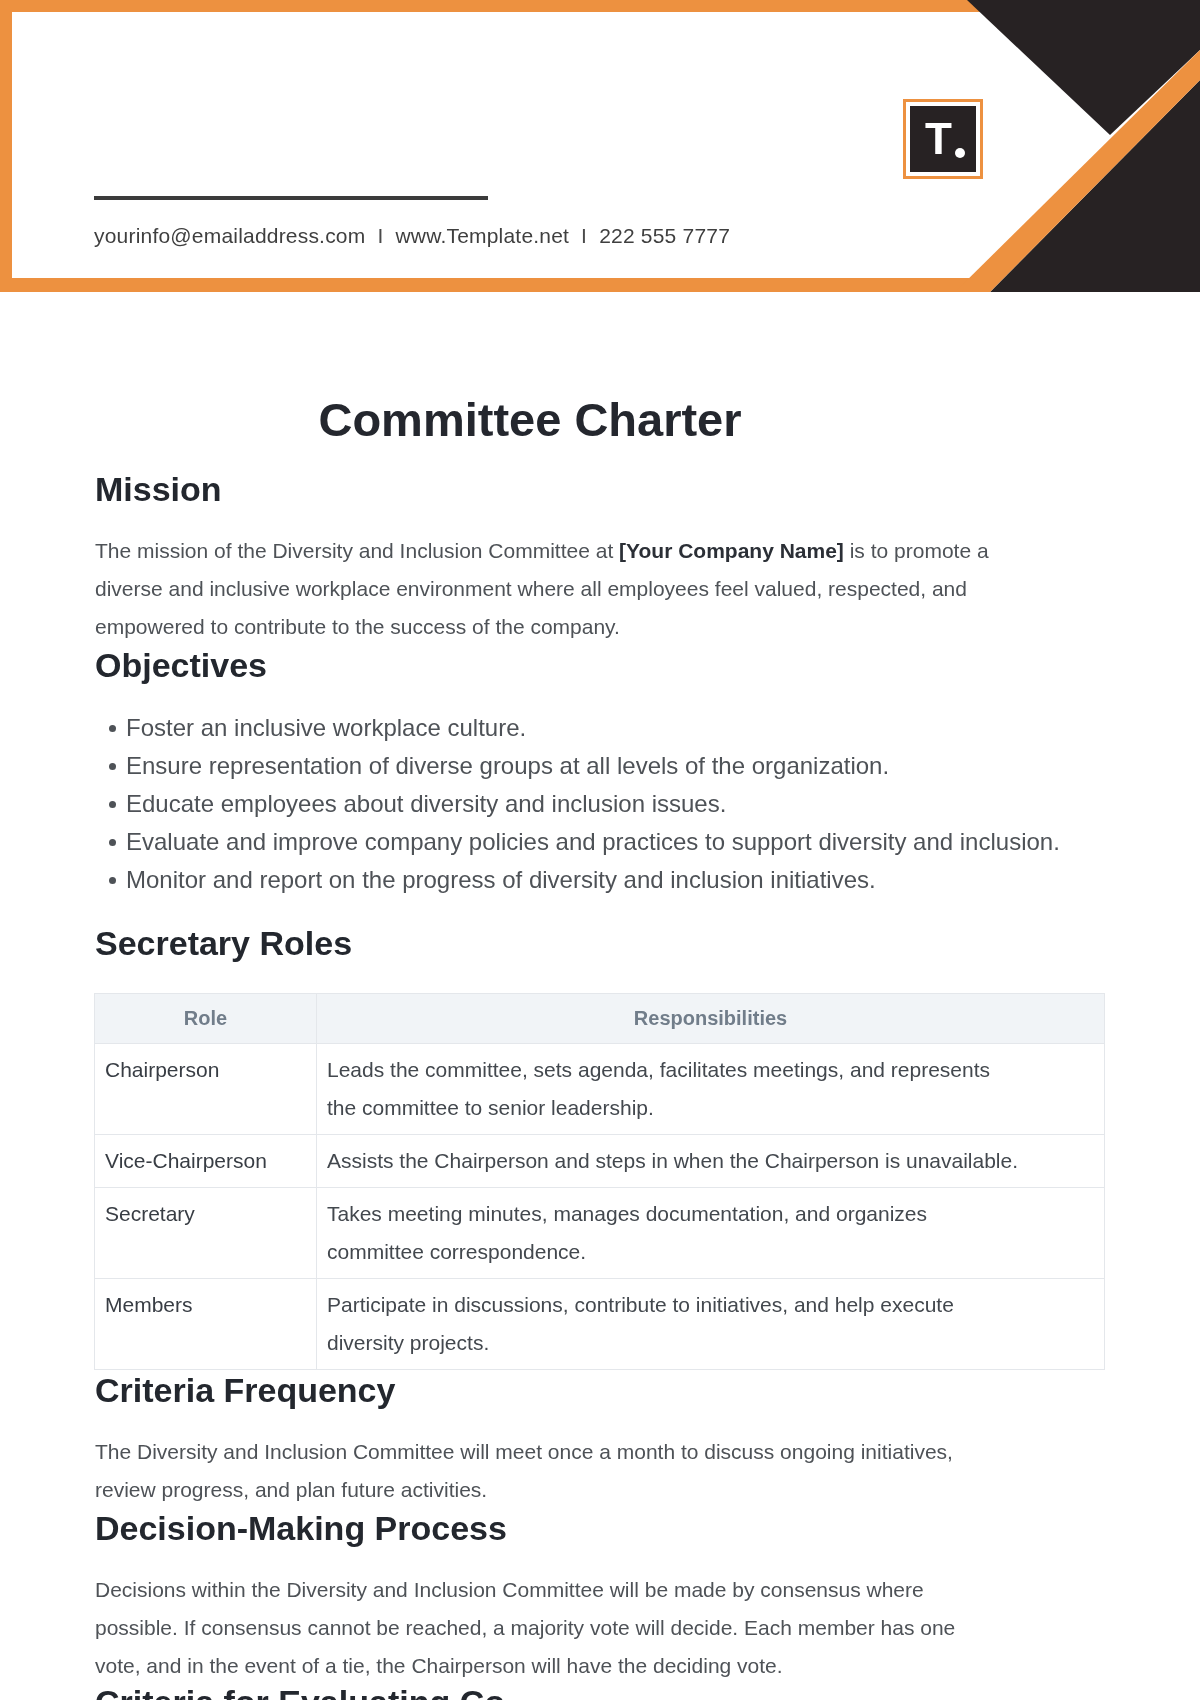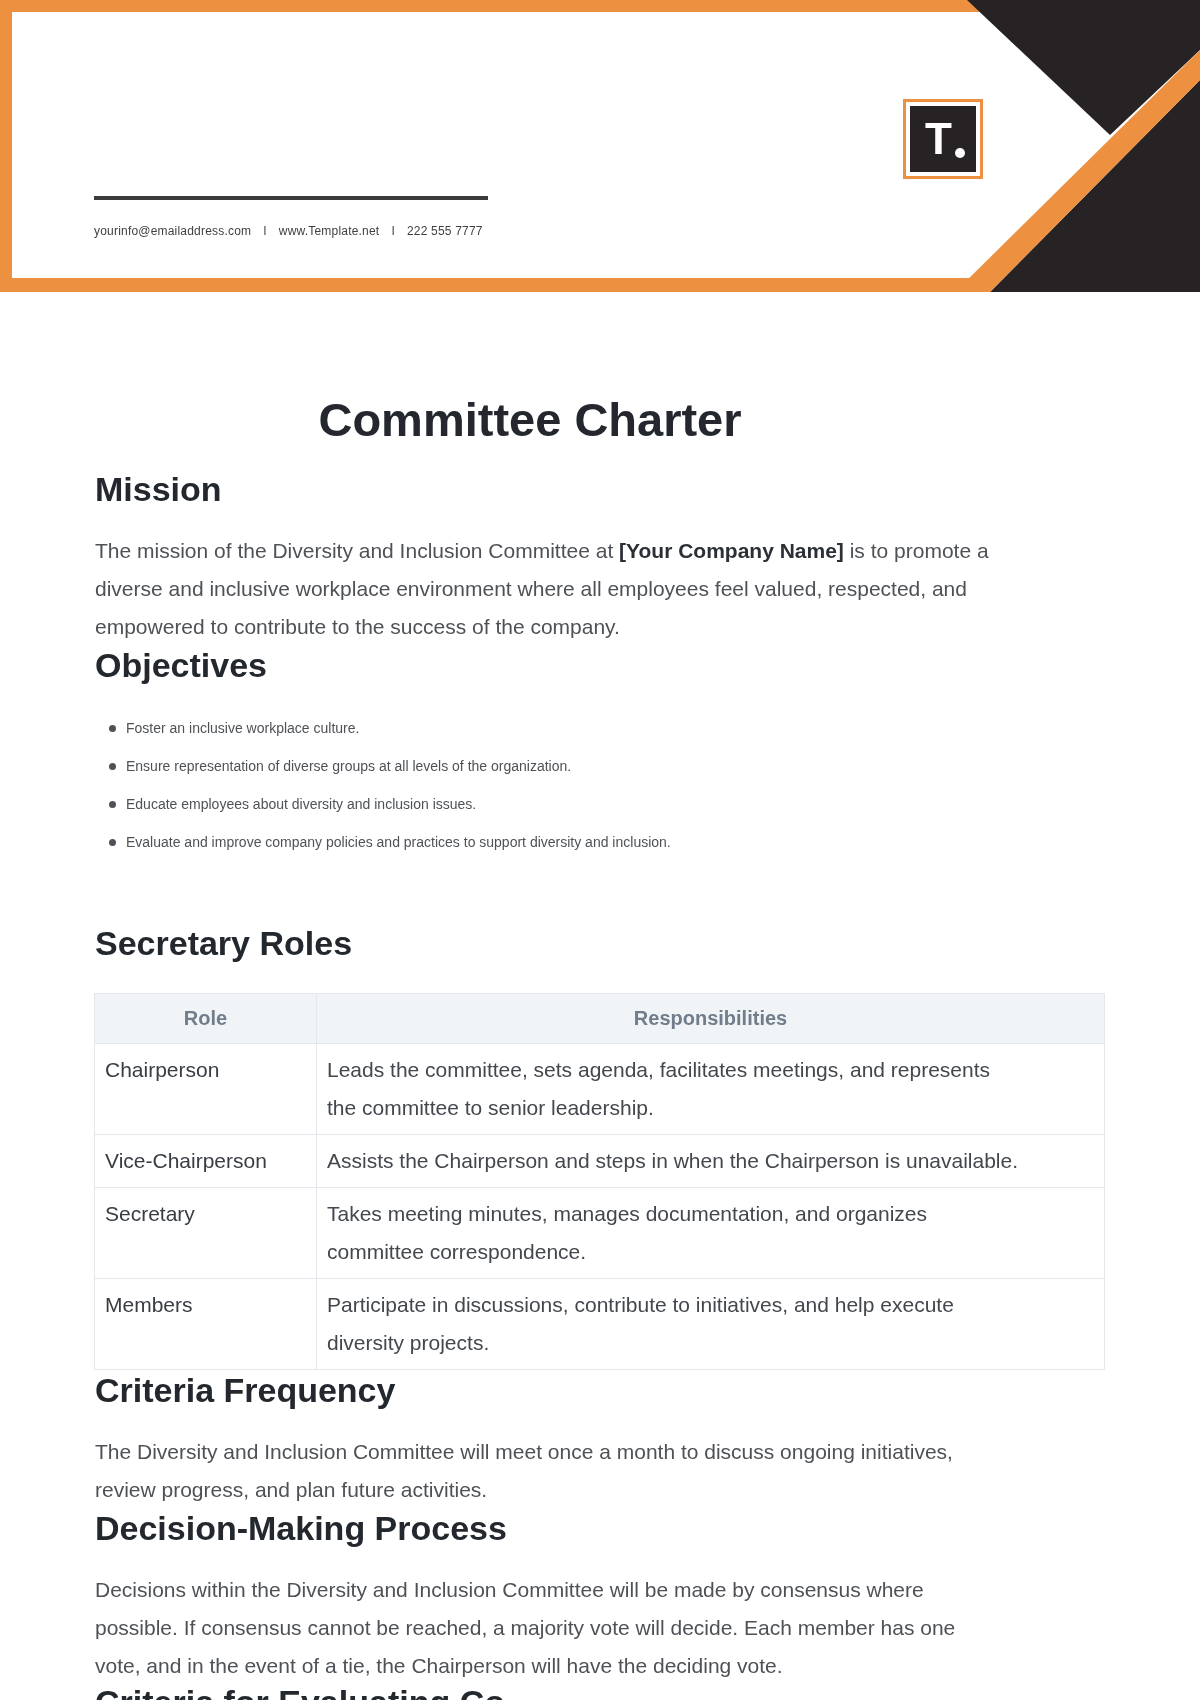--- a/index.html
+++ b/index.html
@@ -17,21 +17,21 @@
     padding:4px;
   }
   .logo-inner{
     width:100%;height:100%;background:#272223;
     display:flex;align-items:center;justify-content:center;
   }
   .logo-t{color:#ffffff;font-size:44px;font-weight:700;line-height:1;margin-left:4px;}
   .logo-dot{width:10px;height:10px;border-radius:50%;background:#ffffff;align-self:flex-end;margin:0 0 14px 3px;}
   .divider-line{position:absolute;left:94px;top:196px;width:394px;height:4px;background:#3b3b3b;}
   .contact{
-    position:absolute;left:94px;top:224px;font-size:12px;color:#3f3f3f;
+    position:absolute;left:94px;top:224px;font-size:21px;color:#3f3f3f;
     letter-spacing:.2px;white-space:nowrap;
   }
   .contact .sep{margin:0 12px;color:#4a4a4a;}
   
   .doc-title{
     position:absolute;left:0;top:393px;width:1060px;text-align:center;
     font-size:47px;line-height:54px;font-weight:700;color:#24272e;
   }
   .sec-heading{
     position:absolute;left:95px;font-size:34px;line-height:44px;font-weight:700;color:#23272e;
@@ -43,21 +43,21 @@
   .h-meeting{top:1368px;}
   .h-decision{top:1506px;}
   .h-criteria{top:1680px;}
   .para{position:absolute;left:95px;color:#4e5257;font-size:21px;}
   .para .pline{height:38px;line-height:38px;white-space:nowrap;}
   .p-mission{top:532px;}
   .p-meeting{top:1433px;}
   .p-decision{top:1571px;}
   .bold-inline{font-weight:700;color:#2b2f36;}
   
-  .bullets{position:absolute;left:95px;top:709px;color:#4e5257;font-size:14px;}
+  .bullets{position:absolute;left:95px;top:709px;color:#4e5257;font-size:24px;}
   .bullet-row{display:flex;height:38px;line-height:38px;white-space:nowrap;}
   .bullet-row .dot{
     width:7px;height:7px;border-radius:50%;background:#4e5257;
     margin:16px 10px 0 14px;flex:0 0 auto;
   }
   
   .roles-table{
     position:absolute;left:94px;top:993px;width:1010px;
     border-collapse:collapse;table-layout:fixed;
     font-size:21px;color:#43484e;
@@ -125,20 +125,24 @@
         <span>Ensure representation of diverse groups at all levels of the organization.</span>
       </div>
     <div class="bullet-row">
         <span class="dot"></span>
         <span>Educate employees about diversity and inclusion issues.</span>
       </div>
     <div class="bullet-row">
         <span class="dot"></span>
         <span>Evaluate and improve company policies and practices to support diversity and inclusion.</span>
       </div>
+    <div class="bullet-row">
+        <span class="dot"></span>
+        <span>Monitor and report on the progress of diversity and inclusion initiatives.</span>
+      </div>
   </div>
 
   <div class="sec-heading h-membership">Secretary Roles</div>
 
   <table class="roles-table">
     <colgroup>
         <col class="c1">
         <col class="c2">
       </colgroup>
     <thead>

